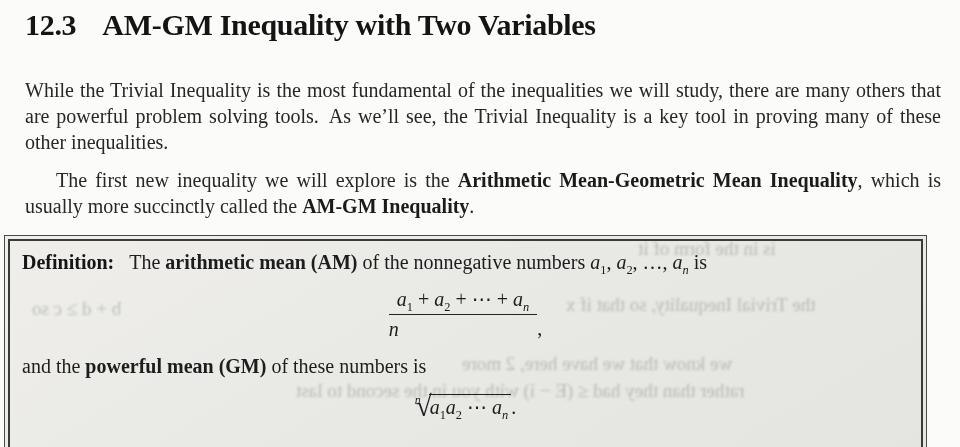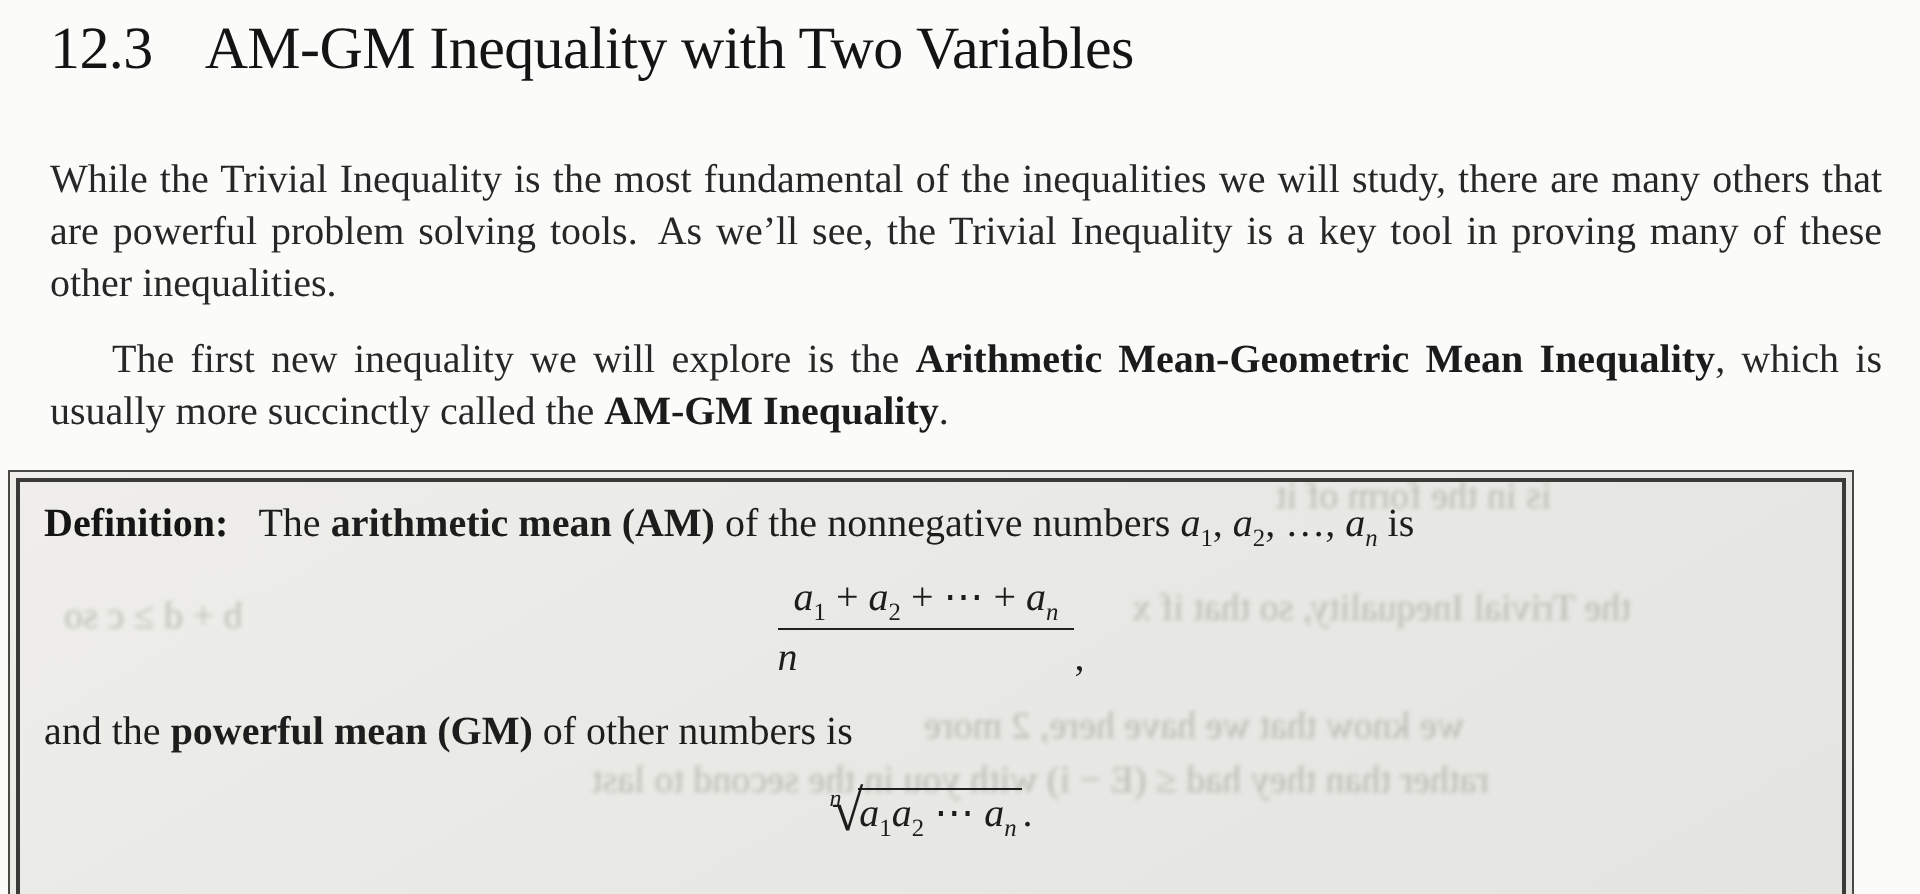--- a/index.html
+++ b/index.html
@@ -8,21 +8,21 @@
     background:#fbfbf9;
     font-family:"Liberation Serif", serif;
     color:#242424;
     -webkit-font-smoothing:antialiased;
   }
   .page{position:absolute;inset:0;}
 
   
   .heading{
     position:absolute;left:25px;top:8px;
-    font-weight:normal;font-size:30px;color:#141414;
+    font-weight:bold;font-size:30px;color:#141414;
     letter-spacing:-0.3px;white-space:nowrap;
   }
   .heading .hnum{margin-right:26px;}
 
   
   .para{
     position:absolute;left:25px;width:916px;
     font-size:20px;line-height:26px;text-align:justify;margin:0;
     color:#272727;
   }
@@ -99,20 +99,20 @@
       <span class="ghost g1">is in the form of it</span>
       <span class="ghost g2">the Trivial Inequality, so that if x</span>
       <span class="ghost g2b">b + d ≥ c so</span>
       <span class="ghost g3">we know that we have here, 2 more</span>
       <span class="ghost g4">rather than they had ≤ (E − i) with you in the second to last</span>
 
       <div class="defline"><b class="deflabel">Definition:</b><span class="defgap"></span><span>The </span><b>arithmetic mean (AM)</b><span> of the nonnegative numbers </span><span class="mv">a</span><sub>1</sub><span>, </span><span class="mv">a</span><sub>2</sub><span>, …, </span><span class="mv">a</span><sub class="sub-it">n</sub><span> is</span></div>
 
       <div class="mathline frac-line"><span class="frac"><span class="num"><span class="mv">a</span><sub>1</sub><span> + </span><span class="mv">a</span><sub>2</sub><span> + ⋯ + </span><span class="mv">a</span><sub class="sub-it">n</sub></span><span class="den"><span class="mv">n</span></span></span><span class="frac-comma">,</span></div>
 
-      <div class="gmline"><span>and the </span><b>powerful mean (GM)</b><span> of other numbers is</span></div>
+      <div class="gmline"><span>and the </span><b>powerful mean (GM)</b><span> of these numbers is</span></div>
 
       <div class="mathline rad-line"><span class="rad-idx mv">n</span><span class="rad-sign">√</span><span class="radicand"><span class="mv">a</span><sub>1</sub><span class="mv">a</span><sub>2</sub><span> ⋯ </span><span class="mv">a</span><sub class="sub-it">n</sub></span><span>.</span></div>
 
     </div>
   </div>
 
 </div>
 
 </body></html>

